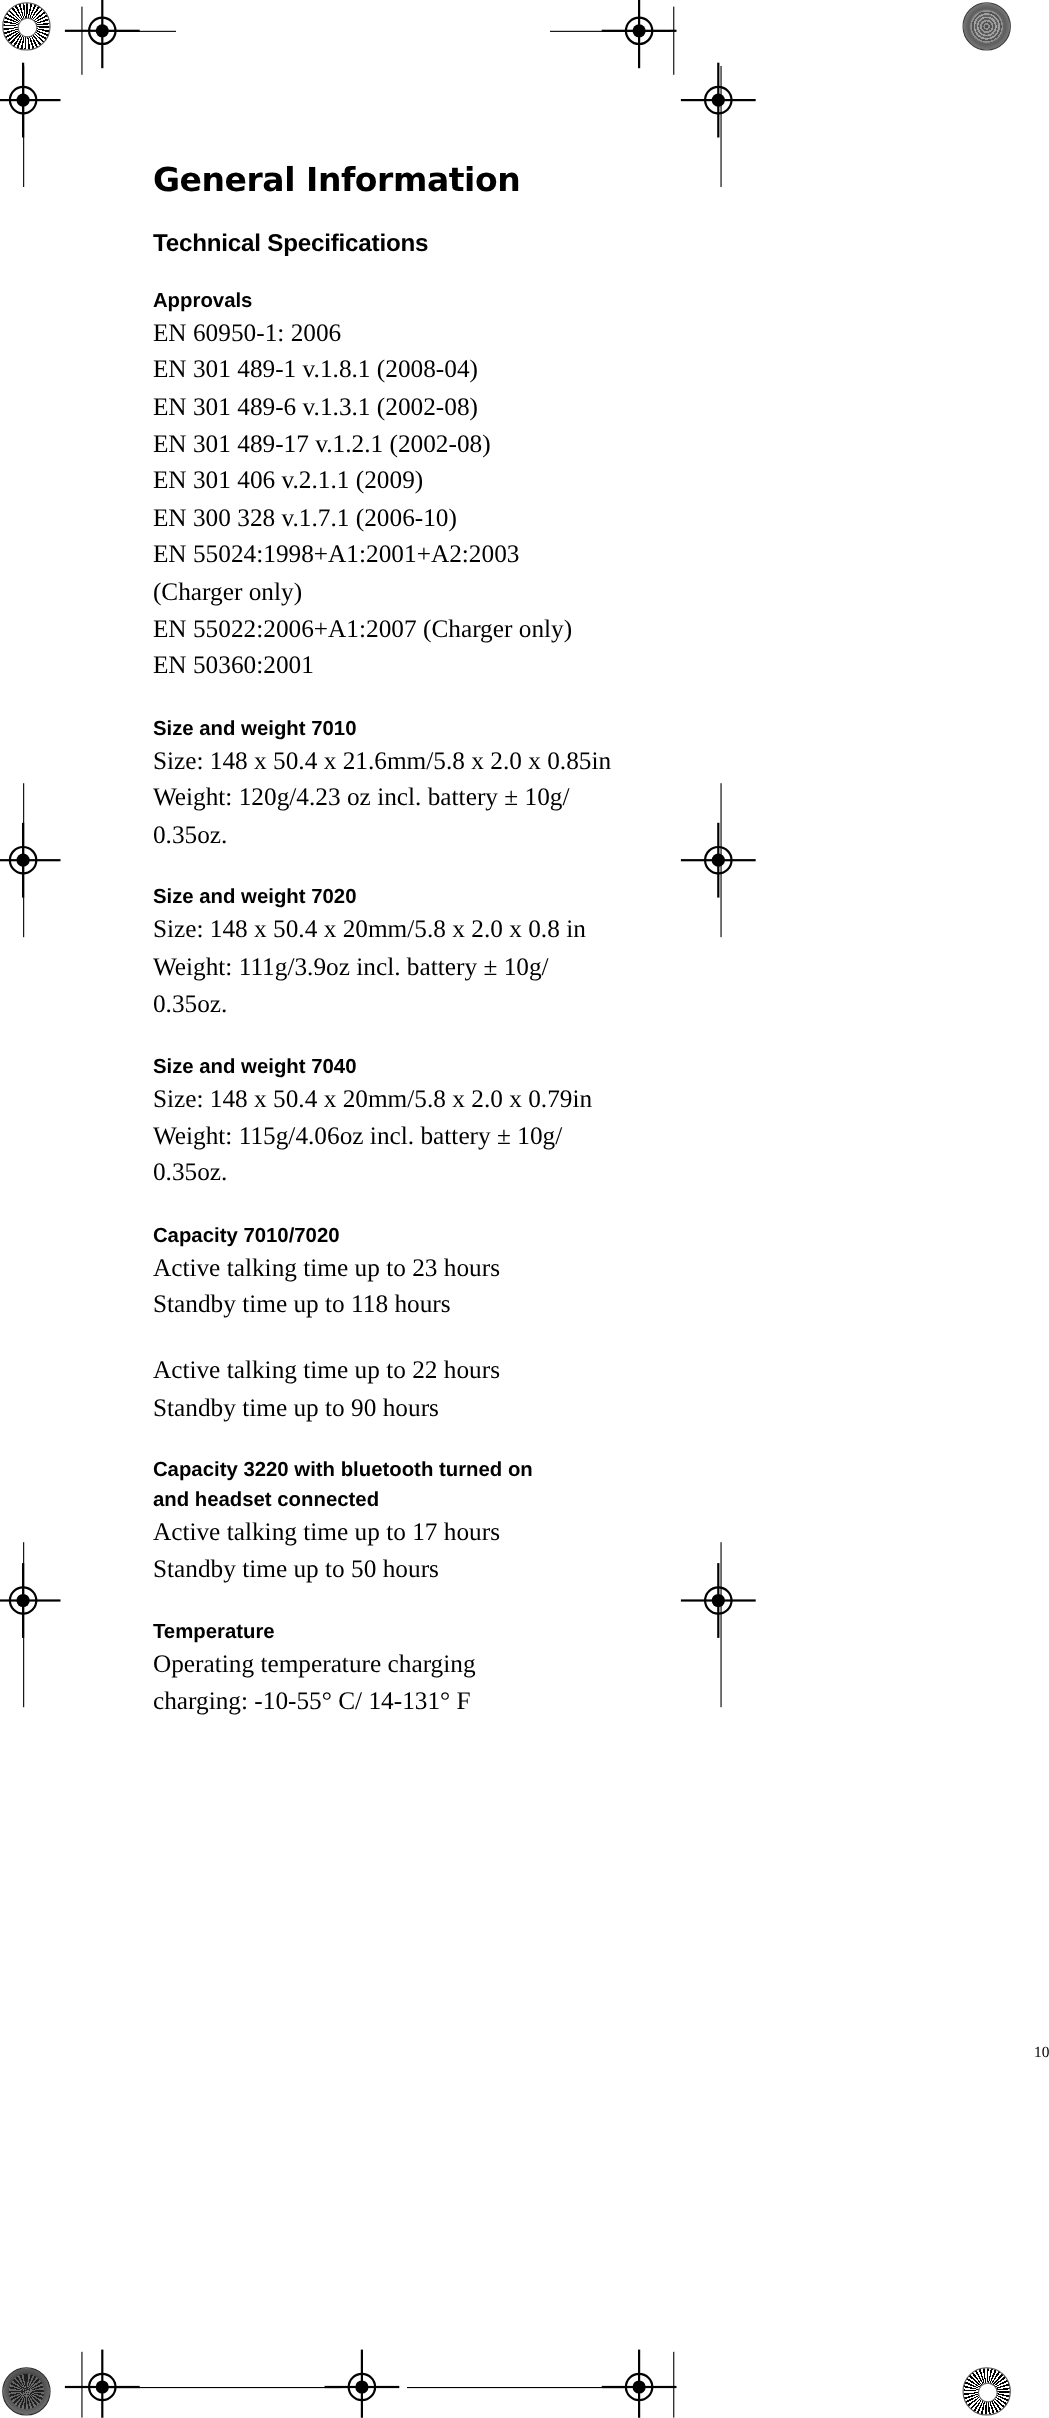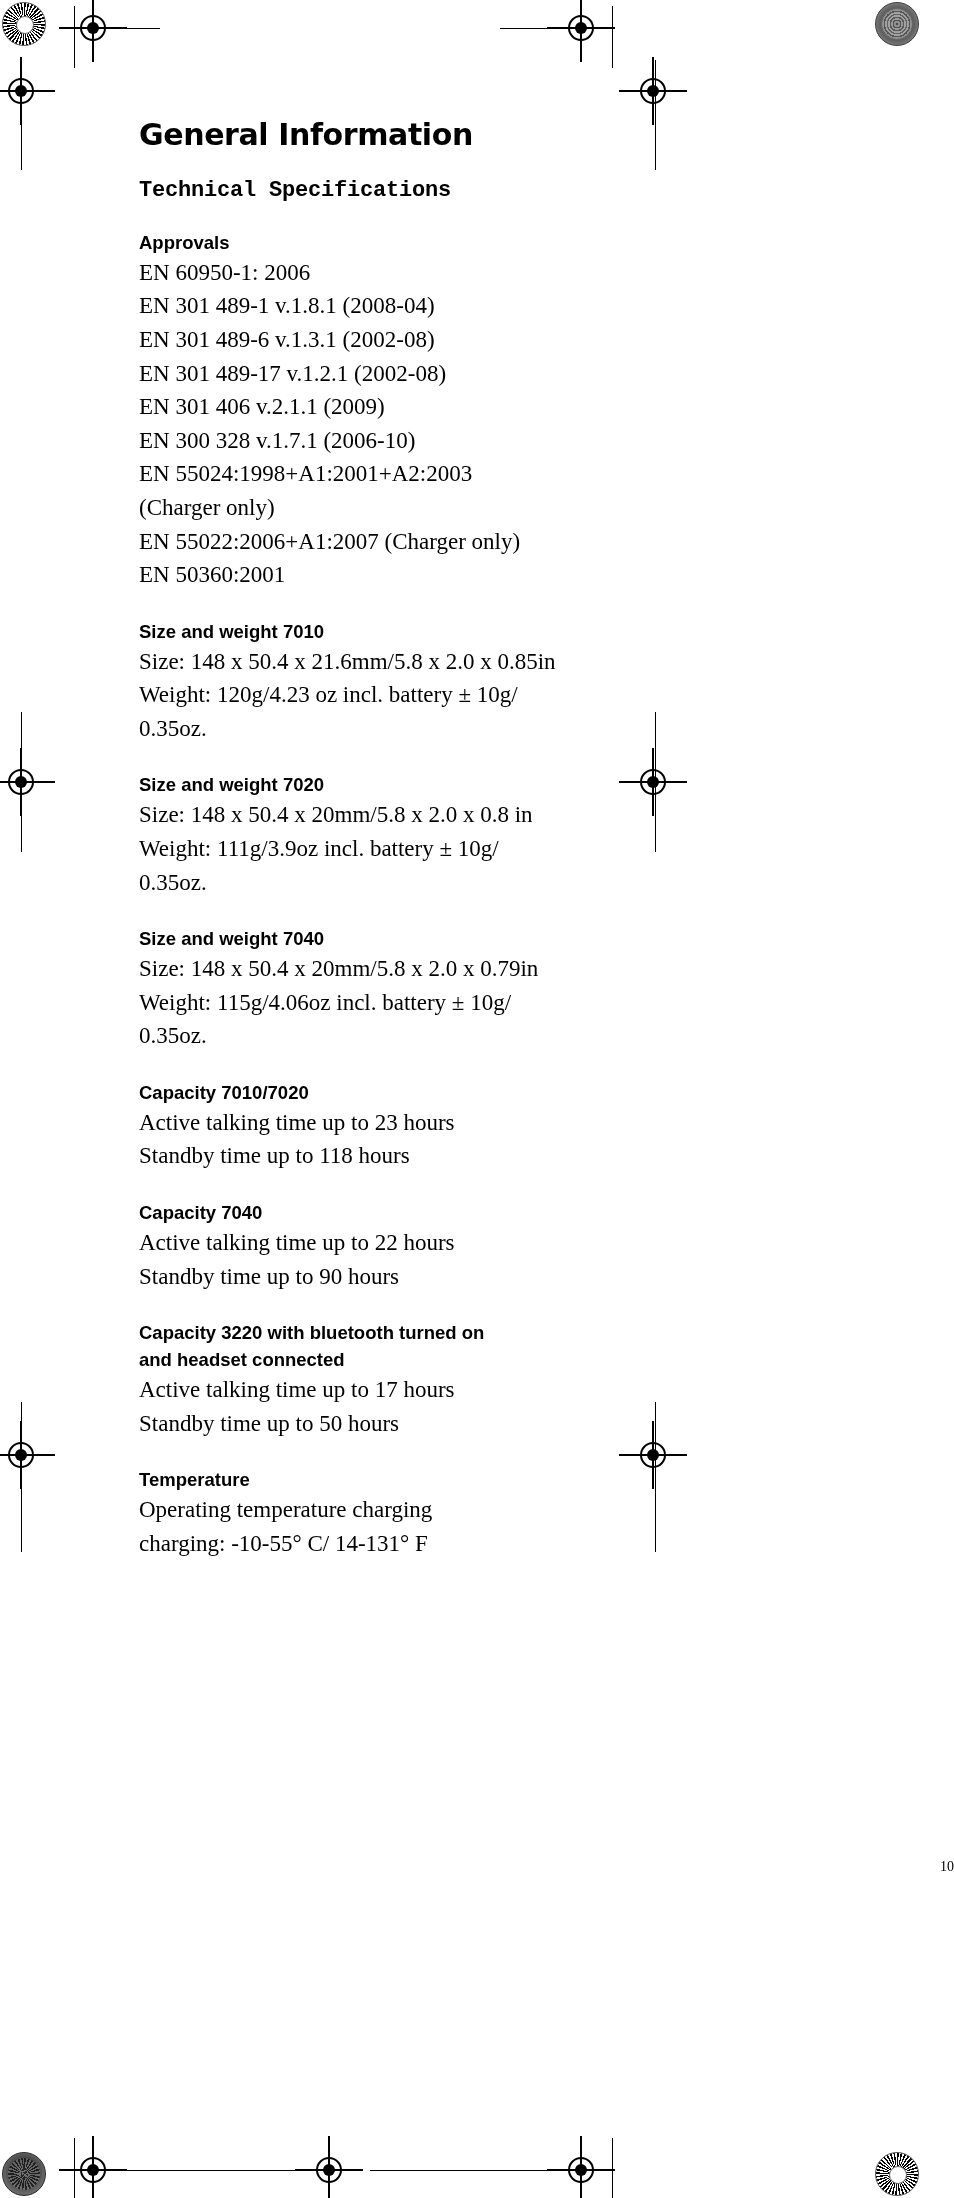--- a/index.html
+++ b/index.html
@@ -66,34 +66,34 @@
     box-sizing:border-box;
   }
   .rosette.dark::after{
     content:""; position:absolute; inset:5px; border-radius:50%;
     background:repeating-conic-gradient(rgba(0,0,0,.55) 0deg 7deg, rgba(255,255,255,.18) 7deg 14deg);
   }
 
   
   .page-content {
     position:absolute;
-    left:139px; top:118px;
+    left:139px; top:148px;
     width:560px;
   }
 
   .page-title {
     font-family:"DejaVu Sans", sans-serif;
     font-weight:700;
     font-size:30px;
     letter-spacing:-0.4px;
     line-height:1.12;
     margin:0 0 26px 0;
   }
   .section-title {
-    font-family:Liberation Mono, monospace;
+    font-family:Liberation Sans, sans-serif;
     font-weight:700;
     font-size:22px;
     letter-spacing:-0.2px;
     line-height:1.15;
     margin:0 0 26px 0;
   }
 
   .block { margin:0 0 26px 0; }
   .block:last-of-type { margin-bottom:0; }
 
@@ -275,21 +275,20 @@
 
   <div class="block">
     <h3>Capacity 7010/7020</h3>
     <p>
       <span class="line">Active talking time up to 23 hours</span>
       <span class="line">Standby time up to 118 hours</span>
     </p>
   </div>
 
   <div class="block">
-    <h3>Capacity 7040</h3>
     <p>
       <span class="line">Active talking time up to 22 hours</span>
       <span class="line">Standby time up to 90 hours</span>
     </p>
   </div>
 
   <div class="block">
     <h3>Capacity 3220 with bluetooth turned on</h3>
     <h3>and headset connected</h3>
     <p>

